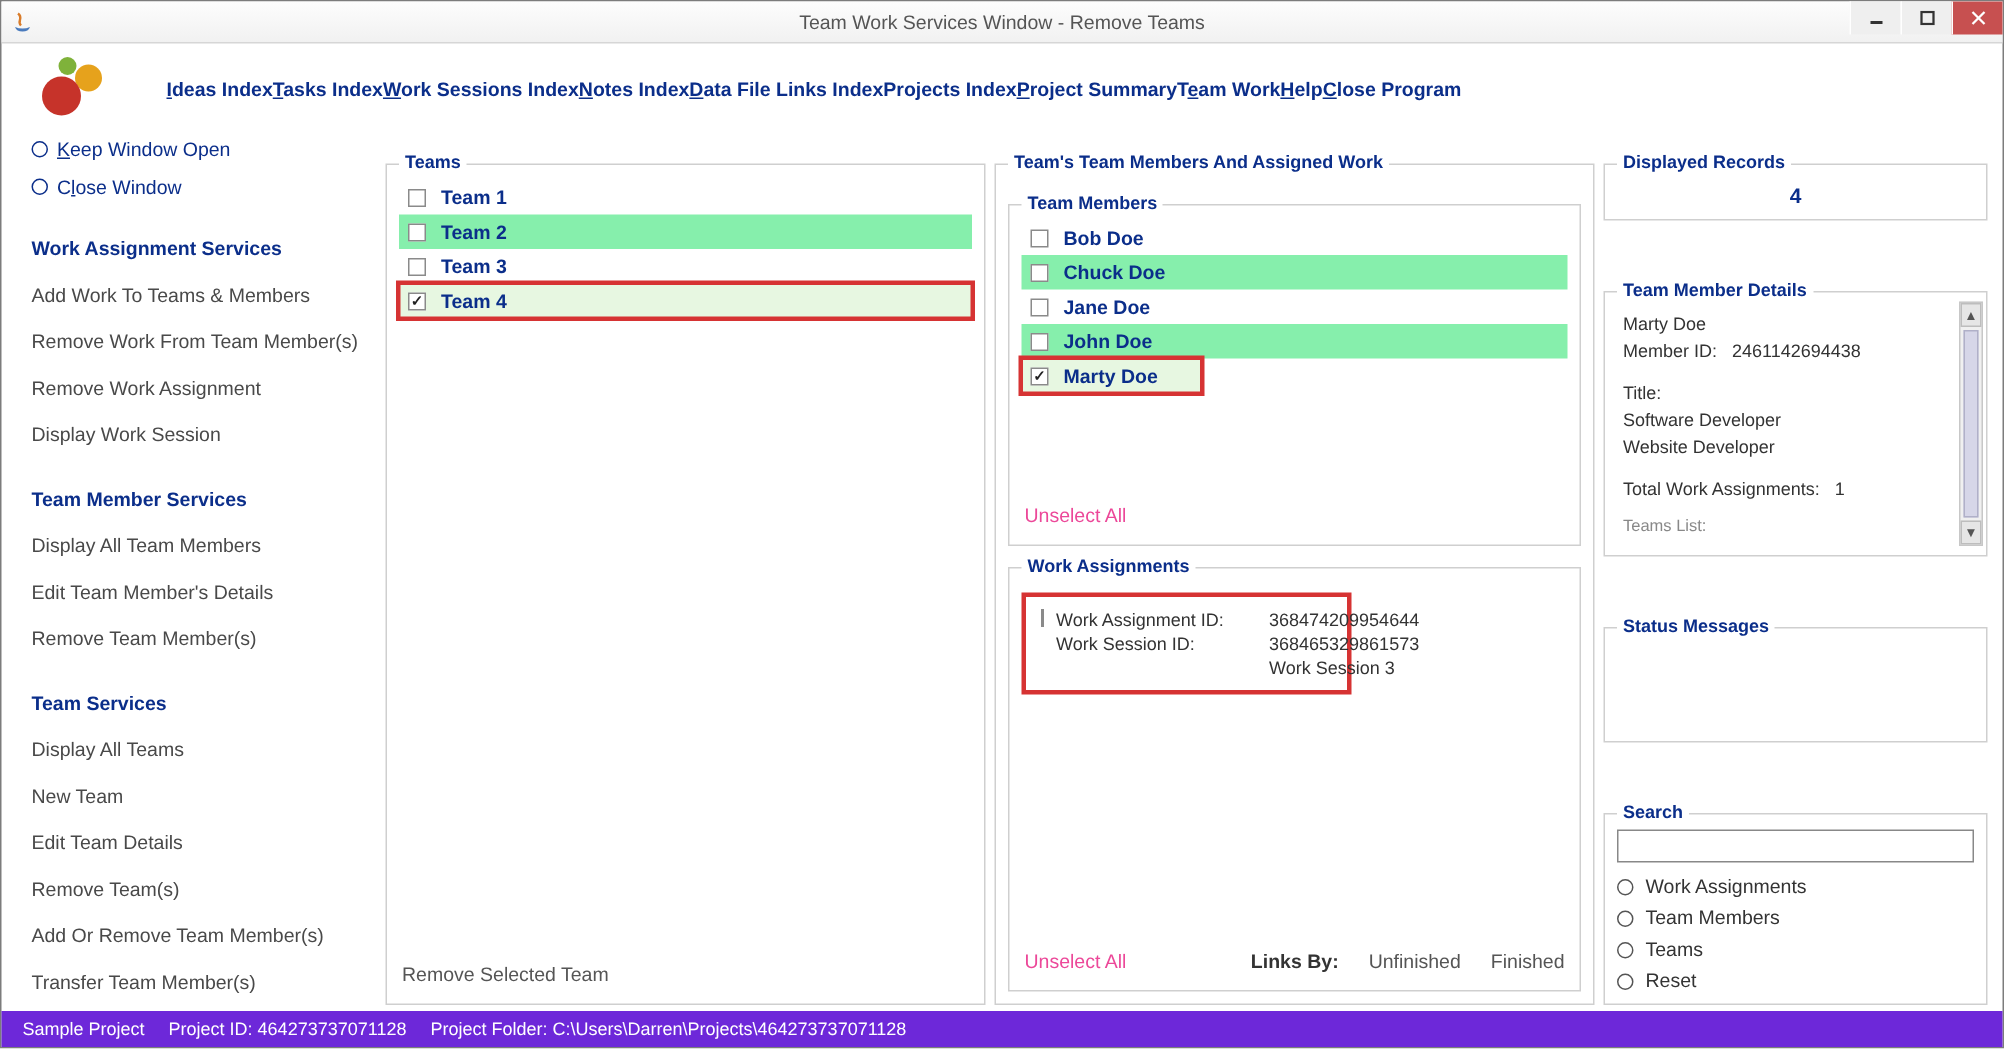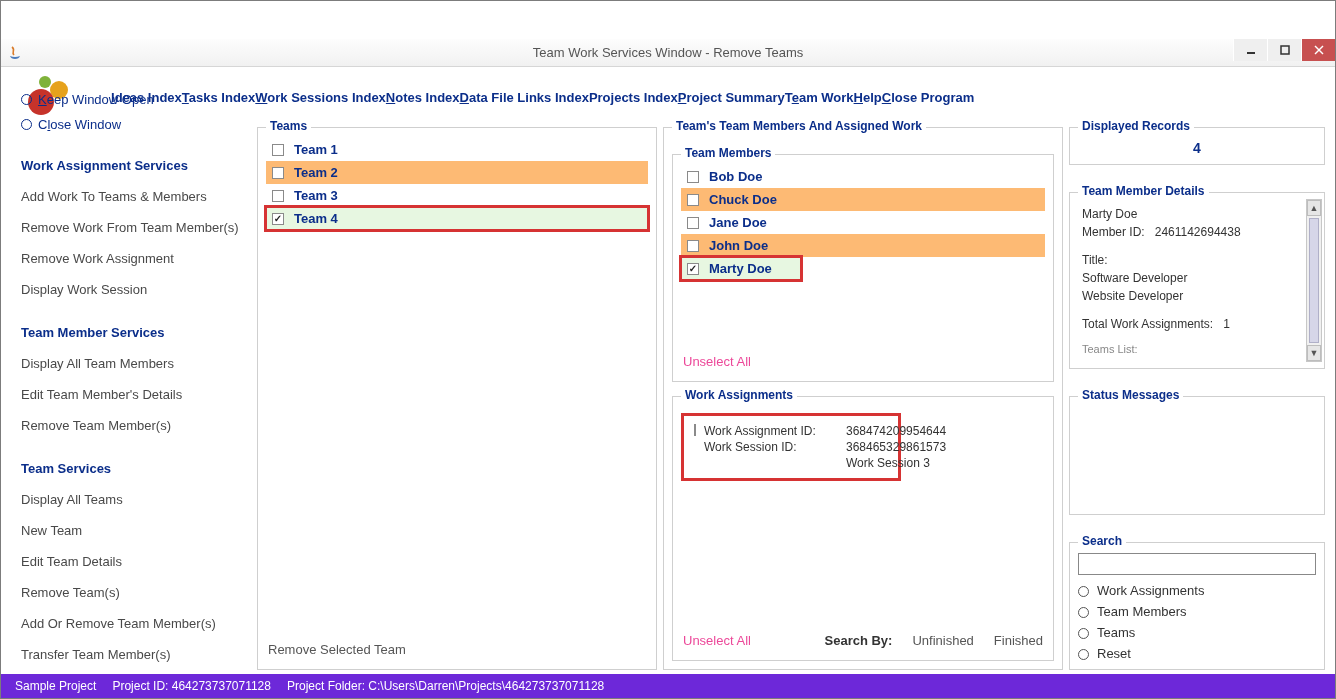--- a/index.html
+++ b/index.html
@@ -13,21 +13,20 @@
     overflow: hidden;
   }
   
   .titlebar {
     height: 28px;
     background: linear-gradient(#fdfdfd,#f1f1f1);
     border-bottom: 1px solid #d6d6d6;
     display: flex;
     align-items: center;
     position: relative;
-    margin-top: 38px;
   }
   .titlebar .java-icon {
     width: 16px; height: 16px;
     margin: 0 6px;
   }
   .titlebar .title-text {
     position: absolute;
     left: 0; right: 0;
     text-align: center;
     color: #555;
@@ -117,21 +116,21 @@
   }
   .nav-link {
     color: #494949; cursor: pointer;
     padding: 4px 0;
   }
 
   .panel {
     position: relative;
     border: 1px solid #cfcfcf;
     padding: 10px 8px 8px 8px;
-    margin-top: 0;
+    margin-top: 20px;
     display: flex;
     flex-direction: column;
   }
   .panel-legend {
     position: absolute;
     top: -9px; left: 8px;
     background: #fff;
     padding: 0 4px;
     color: #0b2e8a;
     font-weight: 700;
@@ -142,21 +141,21 @@
   .col-members { width: 400px; display:flex; flex-direction:column; }
   .col-right { flex: 1; display:flex; flex-direction:column; gap: 27px;}
 
   .check-row {
     display: flex; align-items: center;
     gap: 10px;
     padding: 4px 6px;
     color: #0b2e8a; font-weight: 700;
     cursor: pointer;
   }
-  .check-row.alt { background: #fdba74; }
+  .check-row.alt { background: #86efac; }
   .check-row.sel { background: #e7f7e1; }
   .check-row.highlight { outline: 3px solid #d63333; outline-offset: -1px; }
   .checkbox {
     width: 12px; height: 12px;
     border: 1px solid #8a8a8a;
     background: #fff;
     display:inline-flex; align-items:center; justify-content:center;
     font-size: 10px; color:#222;
   }
 
@@ -394,21 +393,21 @@
                     <span class="wa-key"></span>
                     <span>Work Session 3</span>
                   </div>
               </div>
             </div>
           </div>
 
           <div class="filter-row">
             <span class="sub-link" style="padding:0;">Unselect All</span>
             <span style="flex:1;"></span>
-            <span class="lbl">Search By:</span>
+            <span class="lbl">Links By:</span>
             <span class="opt">Unfinished</span>
             <span class="opt">Finished</span>
           </div>
         </div>
       </div>
     </div>
 
     <div class="col-right">
       <div class="panel displayed-panel">
         <div class="panel-legend">Displayed Records</div>

